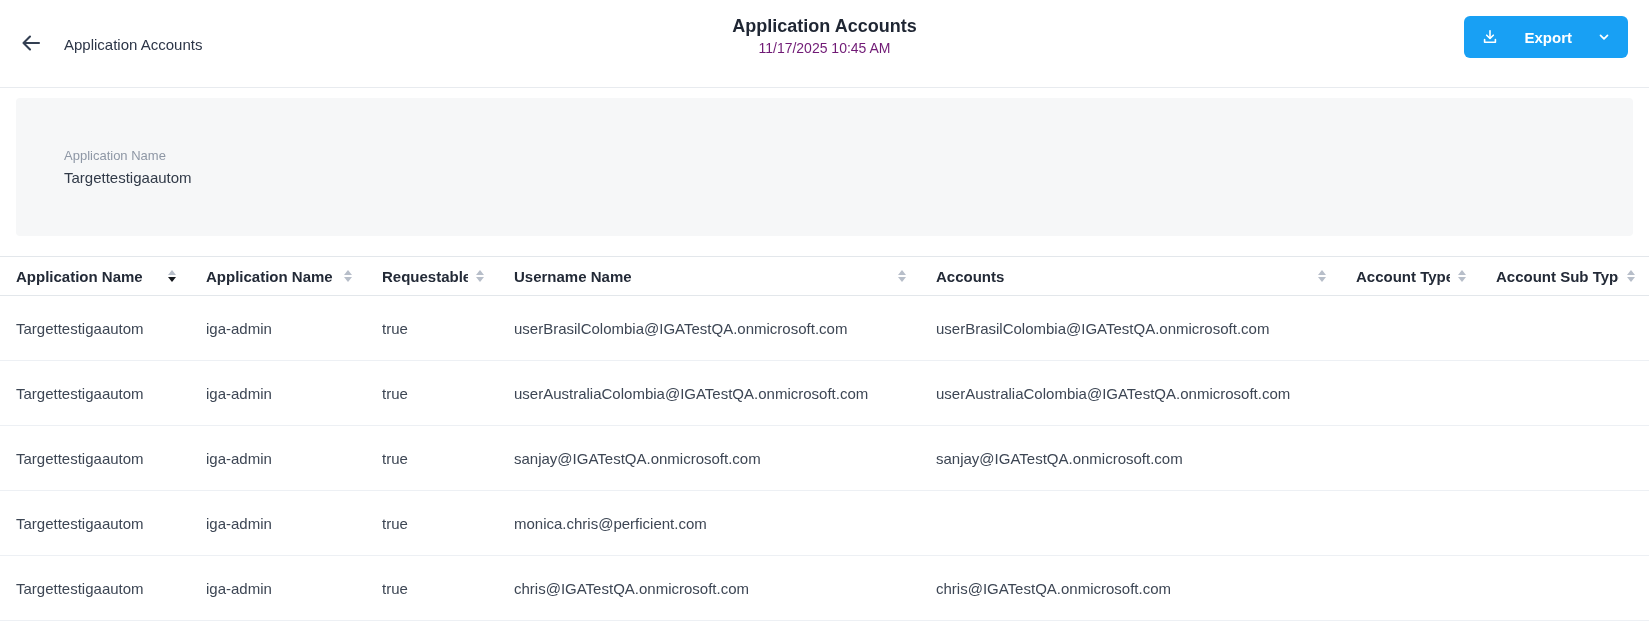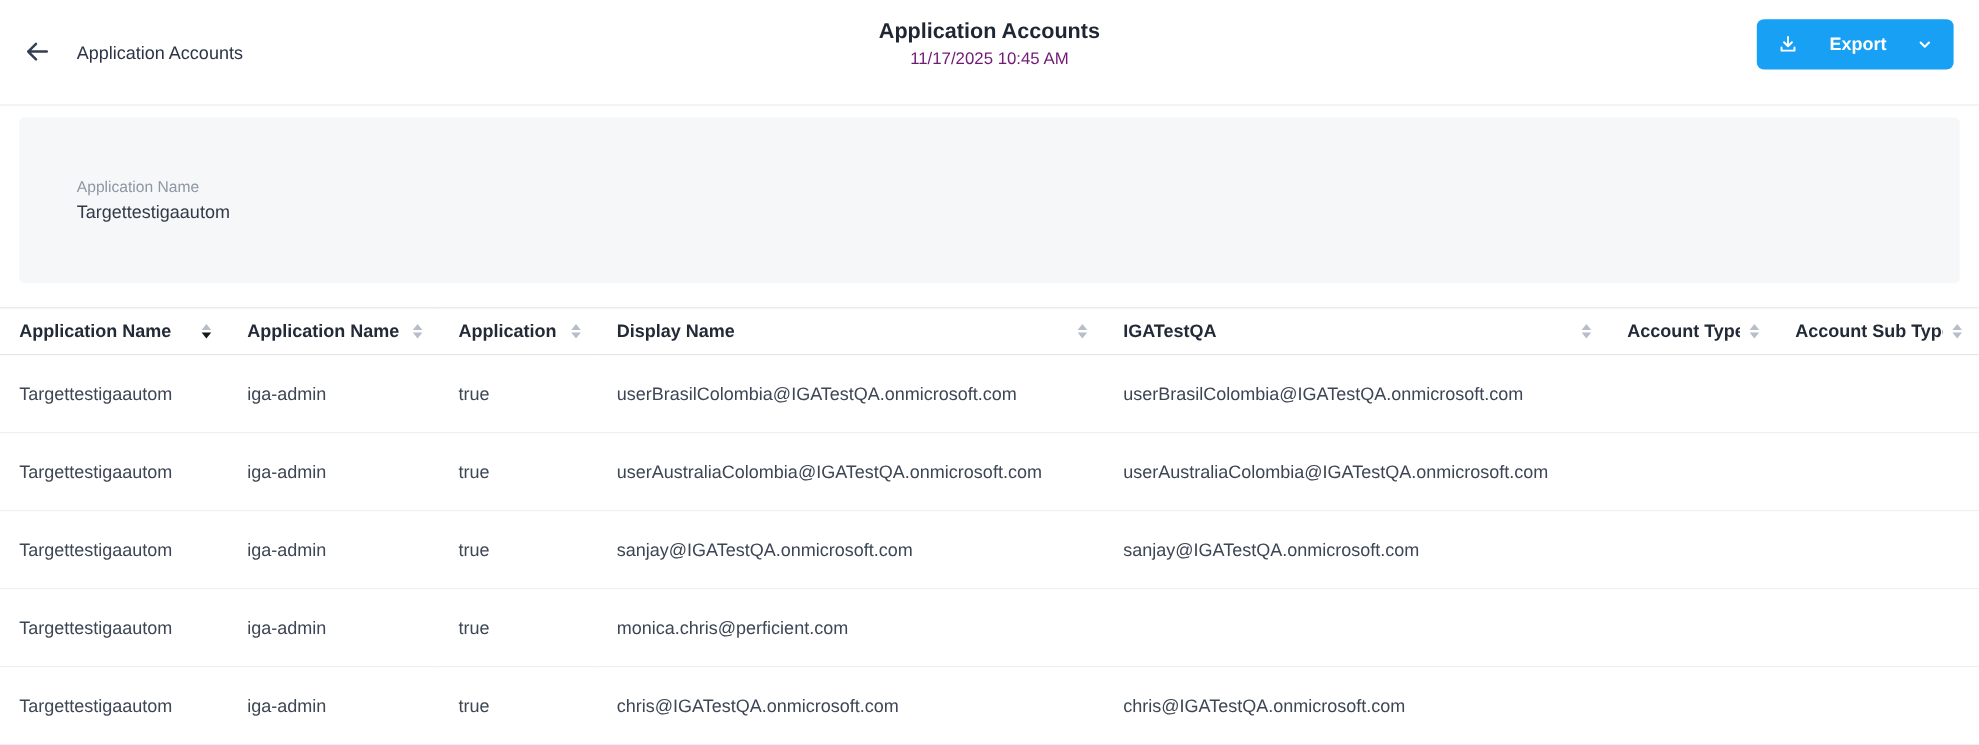--- a/index.html
+++ b/index.html
@@ -109,39 +109,39 @@
         <div class="th-inner">
           <span class="th-label">Application Name</span>
           <span class="sort">
               <span class="tri-up"></span>
               <span class="tri-down"></span>
             </span>
         </div>
       </th>
       <th>
         <div class="th-inner">
-          <span class="th-label">Application</span>
-          <span class="sort">
-              <span class="tri-up"></span>
-              <span class="tri-down"></span>
-            </span>
-        </div>
-      </th>
-      <th>
-        <div class="th-inner">
-          <span class="th-label">Display Name</span>
-          <span class="sort">
-              <span class="tri-up"></span>
-              <span class="tri-down"></span>
-            </span>
-        </div>
-      </th>
-      <th>
-        <div class="th-inner">
-          <span class="th-label">IGATestQA</span>
+          <span class="th-label">Requestable</span>
+          <span class="sort">
+              <span class="tri-up"></span>
+              <span class="tri-down"></span>
+            </span>
+        </div>
+      </th>
+      <th>
+        <div class="th-inner">
+          <span class="th-label">Username Name</span>
+          <span class="sort">
+              <span class="tri-up"></span>
+              <span class="tri-down"></span>
+            </span>
+        </div>
+      </th>
+      <th>
+        <div class="th-inner">
+          <span class="th-label">Accounts</span>
           <span class="sort">
               <span class="tri-up"></span>
               <span class="tri-down"></span>
             </span>
         </div>
       </th>
       <th>
         <div class="th-inner">
           <span class="th-label">Account Type</span>
           <span class="sort">

